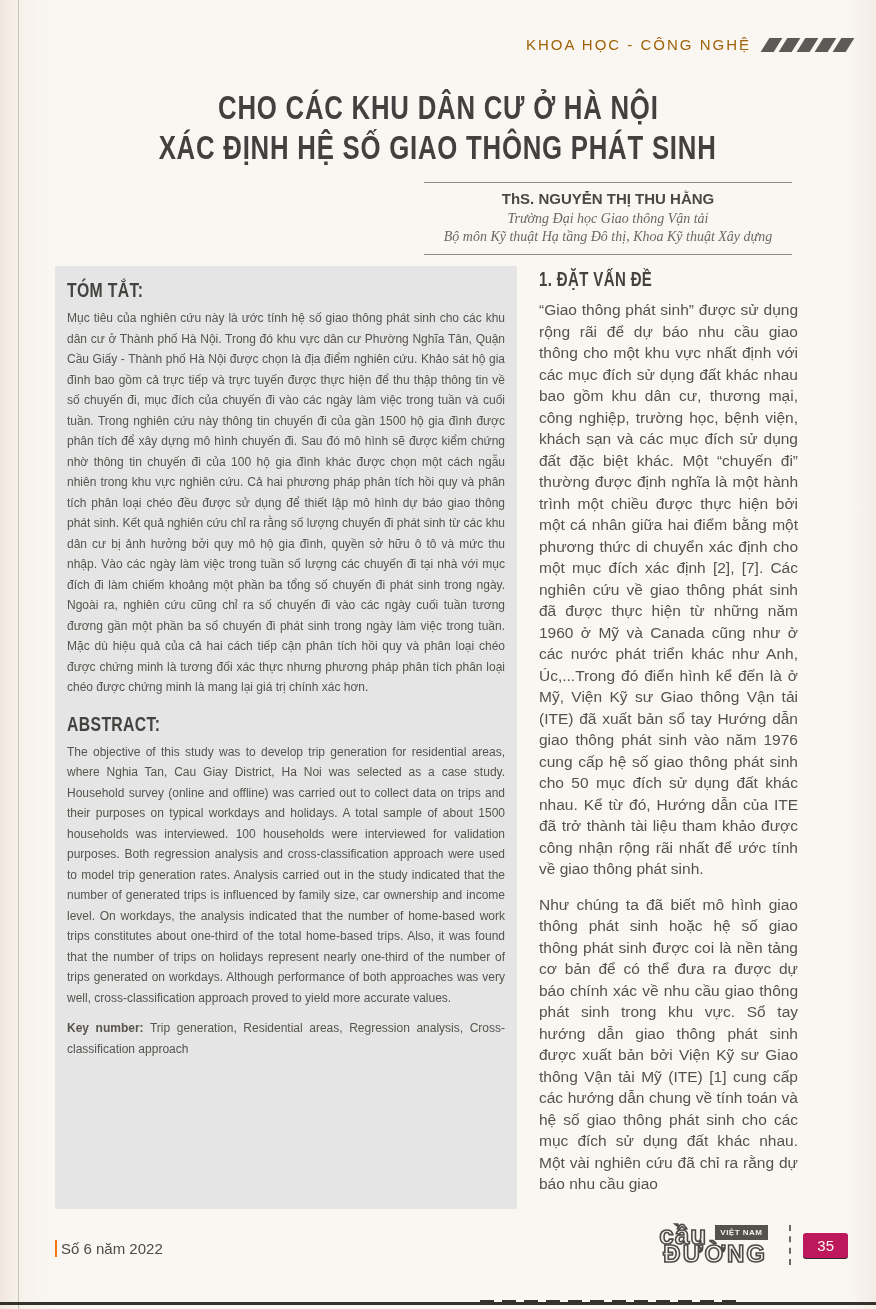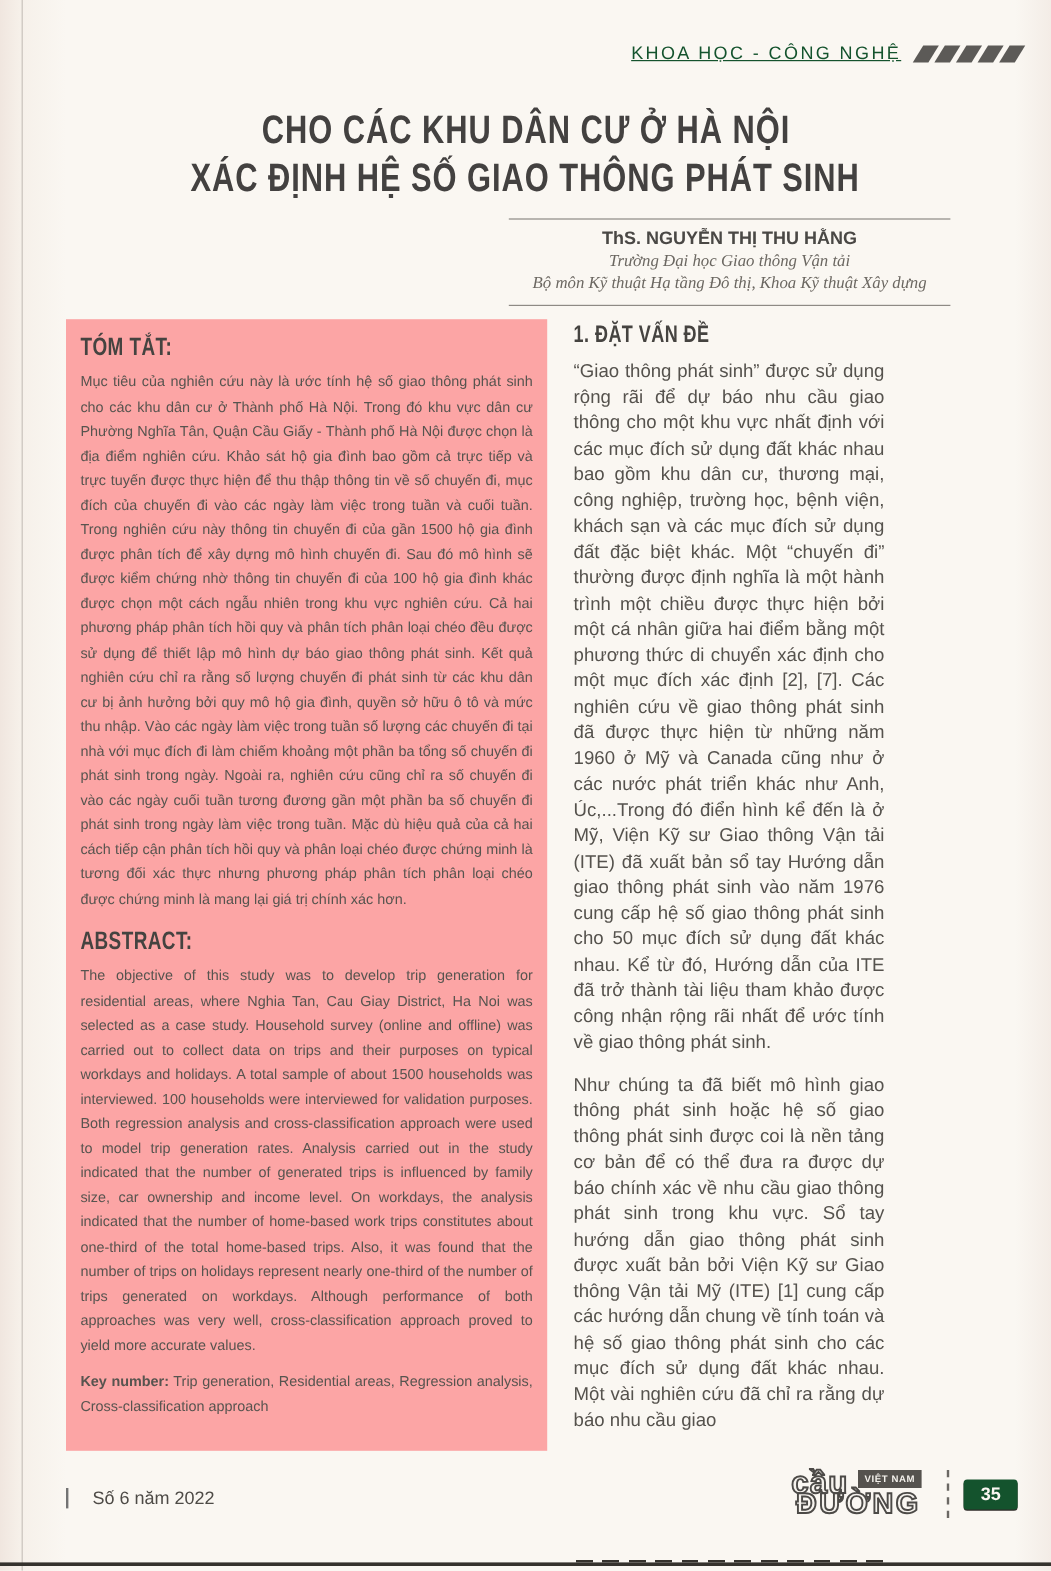--- a/index.html
+++ b/index.html
@@ -14,21 +14,21 @@
     background:linear-gradient(90deg,#f0e6df 0px,#f6f0e9 16px,rgba(250,247,242,0) 55px),
                linear-gradient(270deg,#f3ece6 0px,rgba(250,247,242,0) 30px);
   }
   .left-rule{position:absolute;left:18px;top:0;bottom:0;width:1px;background:#c9c3bc;}
   .bottom-rule{position:absolute;left:0;right:0;bottom:4px;height:3px;background:#35322d;}
   .bottom-rule .dash-strip{position:absolute;left:480px;top:-2px;height:2px;width:260px;
     background:repeating-linear-gradient(90deg,#35322d 0 14px,transparent 14px 22px);}
 
   
   .kicker{position:absolute;top:36px;right:26px;display:flex;align-items:center;gap:14px;}
-  .kicker-label{font-size:15px;letter-spacing:2px;color:#14532d;text-decoration:underline;}
+  .kicker-label{font-size:15px;letter-spacing:2px;color:#a16207;}
   .stripes{display:flex;gap:5px;}
   .stripe{width:13px;height:14px;background:#5c5a57;transform:skewX(-32deg);}
 
   
   .title-wrap{position:absolute;top:88px;left:0;width:876px;text-align:center;}
   .title-line{display:block;margin:0 auto;}
   .title-line span{
     display:inline-block;transform:scaleX(0.78);transform-origin:center;
     font-weight:bold;font-size:33px;line-height:40px;color:#434140;
     letter-spacing:1px;white-space:nowrap;
@@ -38,53 +38,53 @@
   .author-block{position:absolute;top:182px;left:424px;width:368px;text-align:center;}
   .author-block .rule{height:1px;background:#8e8a85;}
   .author-name{font-weight:bold;font-size:15px;color:#4a4845;margin:7px 0 3px;}
   .author-affil{font-style:italic;font-size:14px;line-height:18px;color:#6b6761;
     font-family:"Liberation Serif","DejaVu Serif",serif;}
   .author-block .rule.bottom{margin-top:8px;}
 
   
   .columns{position:absolute;top:266px;left:55px;width:783px;display:flex;gap:22px;}
   .abstract-box{
-    width:401px;box-sizing:border-box;background:#fca5a5;
+    width:462px;box-sizing:border-box;background:#e5e5e5;
     padding:8px 12px 14px 12px;color:#57544f;
   }
   .cond-head{display:inline-block;transform:scaleX(0.75);transform-origin:left center;
     font-weight:bold;font-size:21px;letter-spacing:0.5px;color:#454340;white-space:nowrap;}
   .abstract-box .cond-head{margin:4px 0 6px 0;}
   .abstract-box p{margin:0 0 10px 0;font-size:12px;line-height:20.5px;text-align:justify;}
   .label-bold{font-weight:bold;}
 
   .intro-col{width:259px;box-sizing:border-box;color:#55524d;}
   .intro-col .cond-head{margin:2px 0 8px 0;font-size:20px;}
   .intro-col p{margin:0 0 14px 0;font-size:15.5px;line-height:21.5px;text-align:justify;}
 
   
   .footer-issue{position:absolute;left:55px;top:1240px;font-size:15px;color:#4e4b47;
-    border-left:2px solid #737373;padding-left:20px;line-height:17px;}
+    border-left:2px solid #f97316;padding-left:4px;line-height:17px;}
   .footer-right{position:absolute;right:28px;top:1222px;display:flex;align-items:center;gap:12px;}
   .logo{position:relative;width:118px;height:46px;}
   .logo .word1{
     position:absolute;left:0;top:0;font-weight:bold;font-size:26px;line-height:26px;
     color:#f6f3ee;-webkit-text-stroke:1.6px #4c4a47;letter-spacing:1px;
   }
   .logo .badge{
     position:absolute;left:56px;top:3px;background:#55524e;color:#f4f1ec;
     font-size:8px;font-weight:bold;padding:3px 5px;letter-spacing:0.5px;
   }
   .logo .word2{
     position:absolute;left:4px;top:20px;font-weight:bold;font-size:24px;line-height:24px;
     color:#f6f3ee;-webkit-text-stroke:1.6px #4c4a47;letter-spacing:2px;
   }
   .dash-sep{height:40px;width:0;border-left:2px dashed #6b6archive864;border-left:2px dashed #6b6864;}
   .page-num{
-    background:#14532d;color:#faf7f2;font-weight:bold;font-size:15px;
+    background:#be185d;color:#faf7f2;font-weight:normal;font-size:15px;
     padding:4px 14px;border-radius:3px;box-shadow:0 1px 0 #2e2b28;
   }
 </style>
 </head>
 <body>
 
 <div class="page-edge-tint"></div>
 <div class="left-rule"></div>
 
 <div class="kicker">

